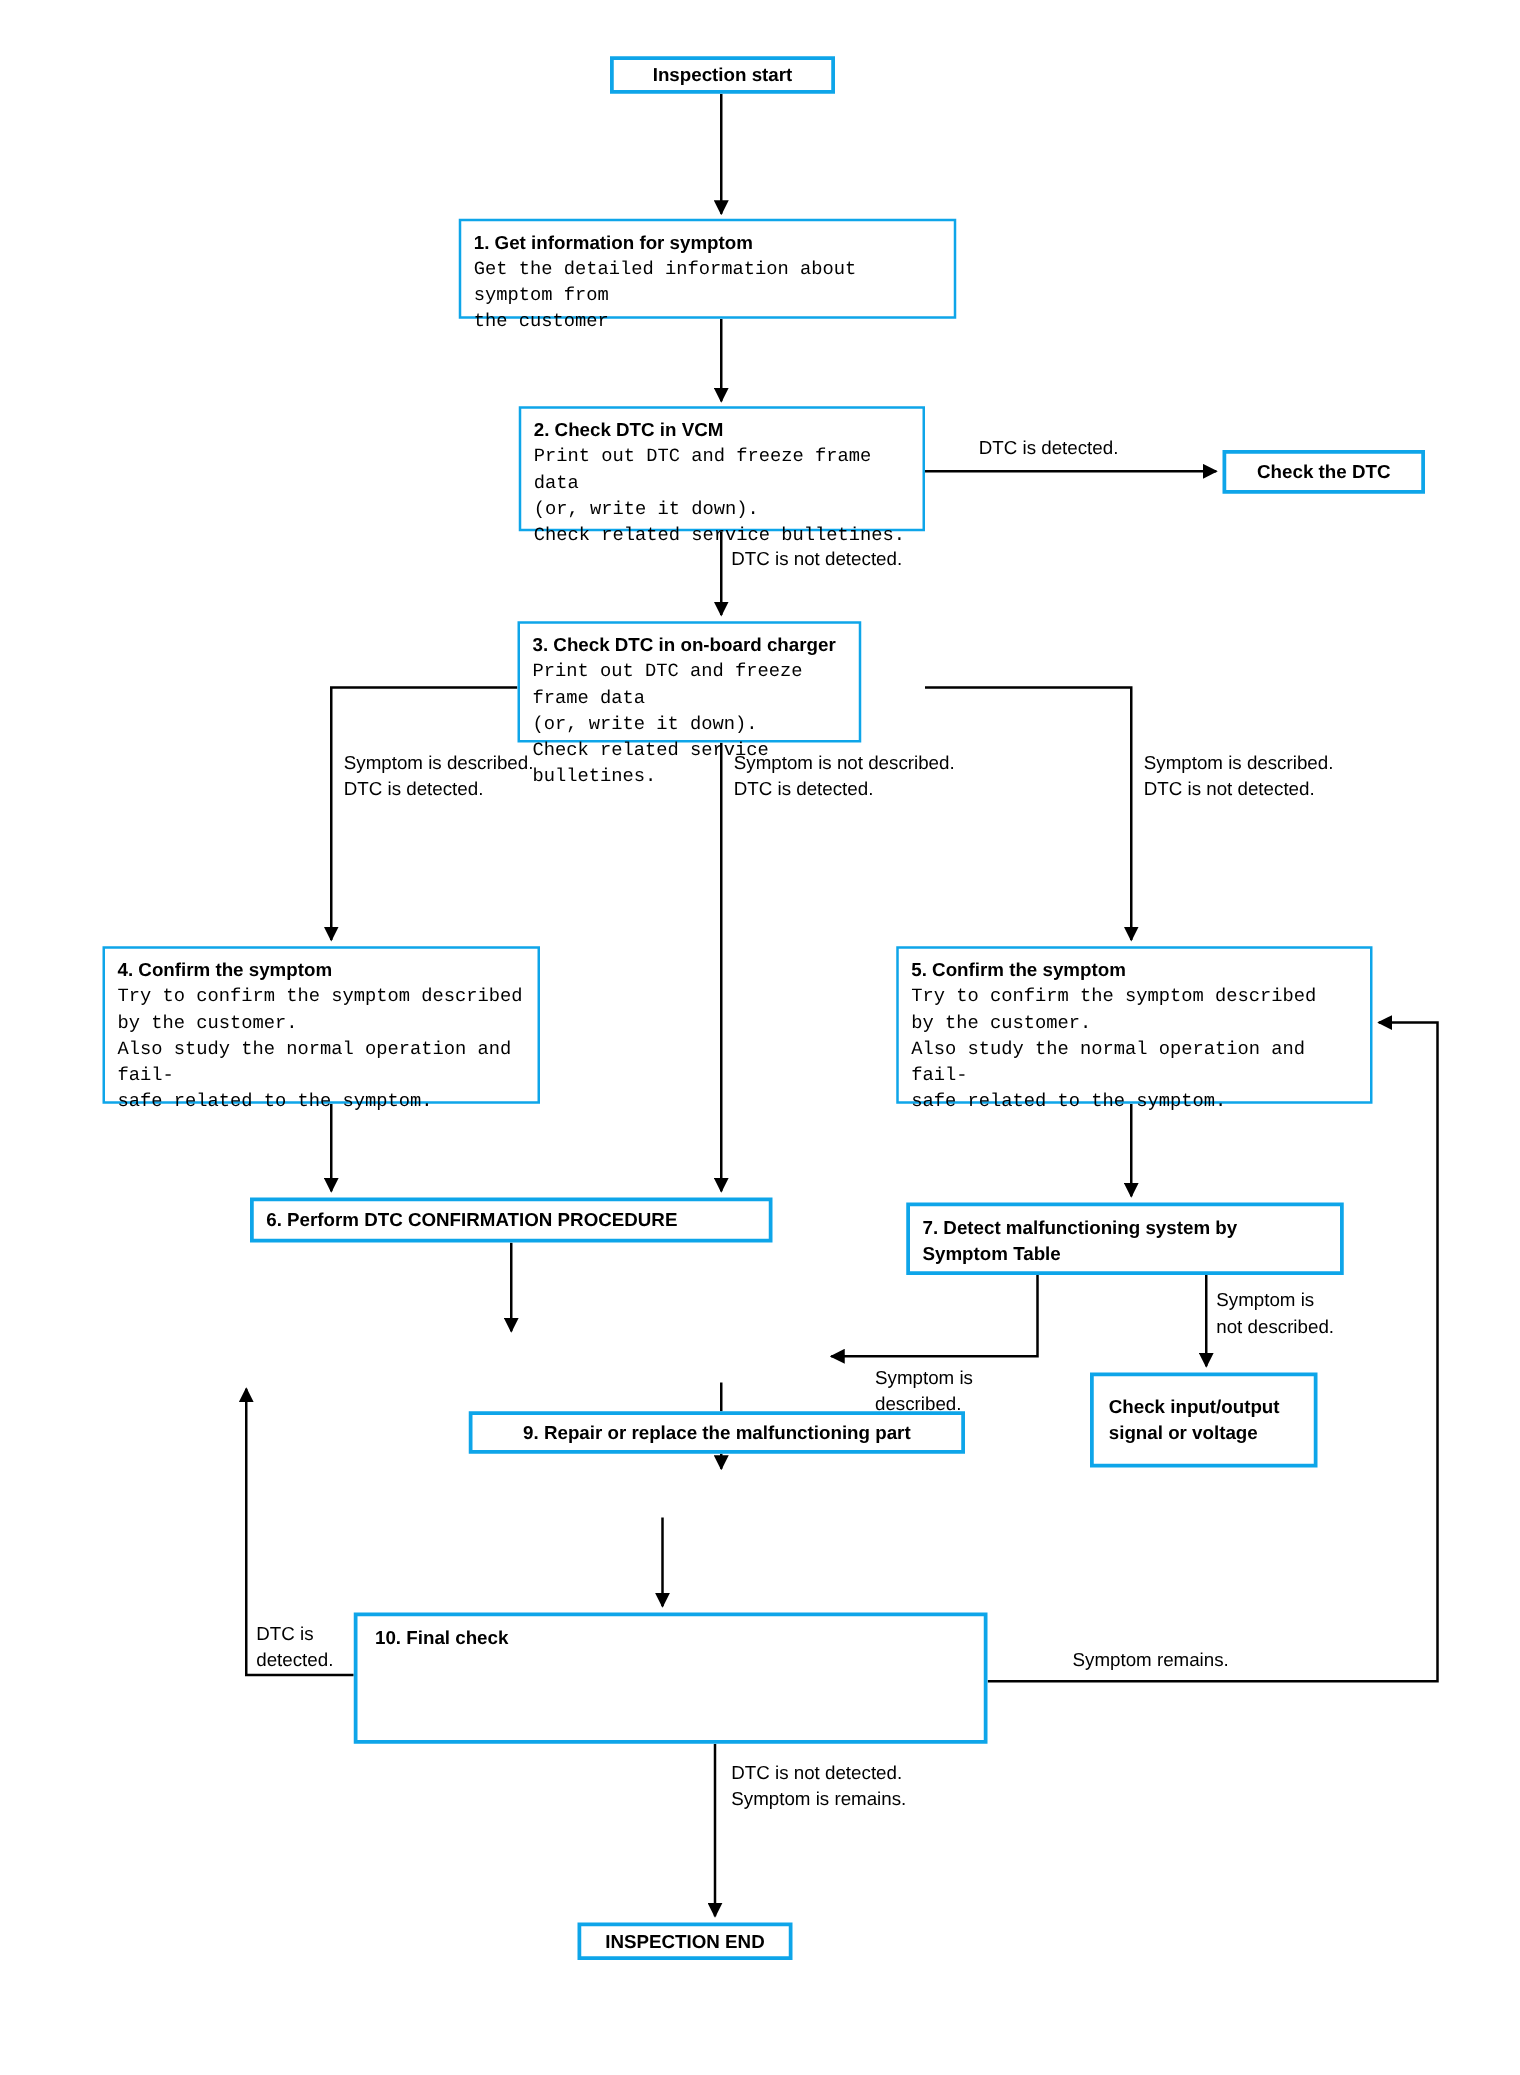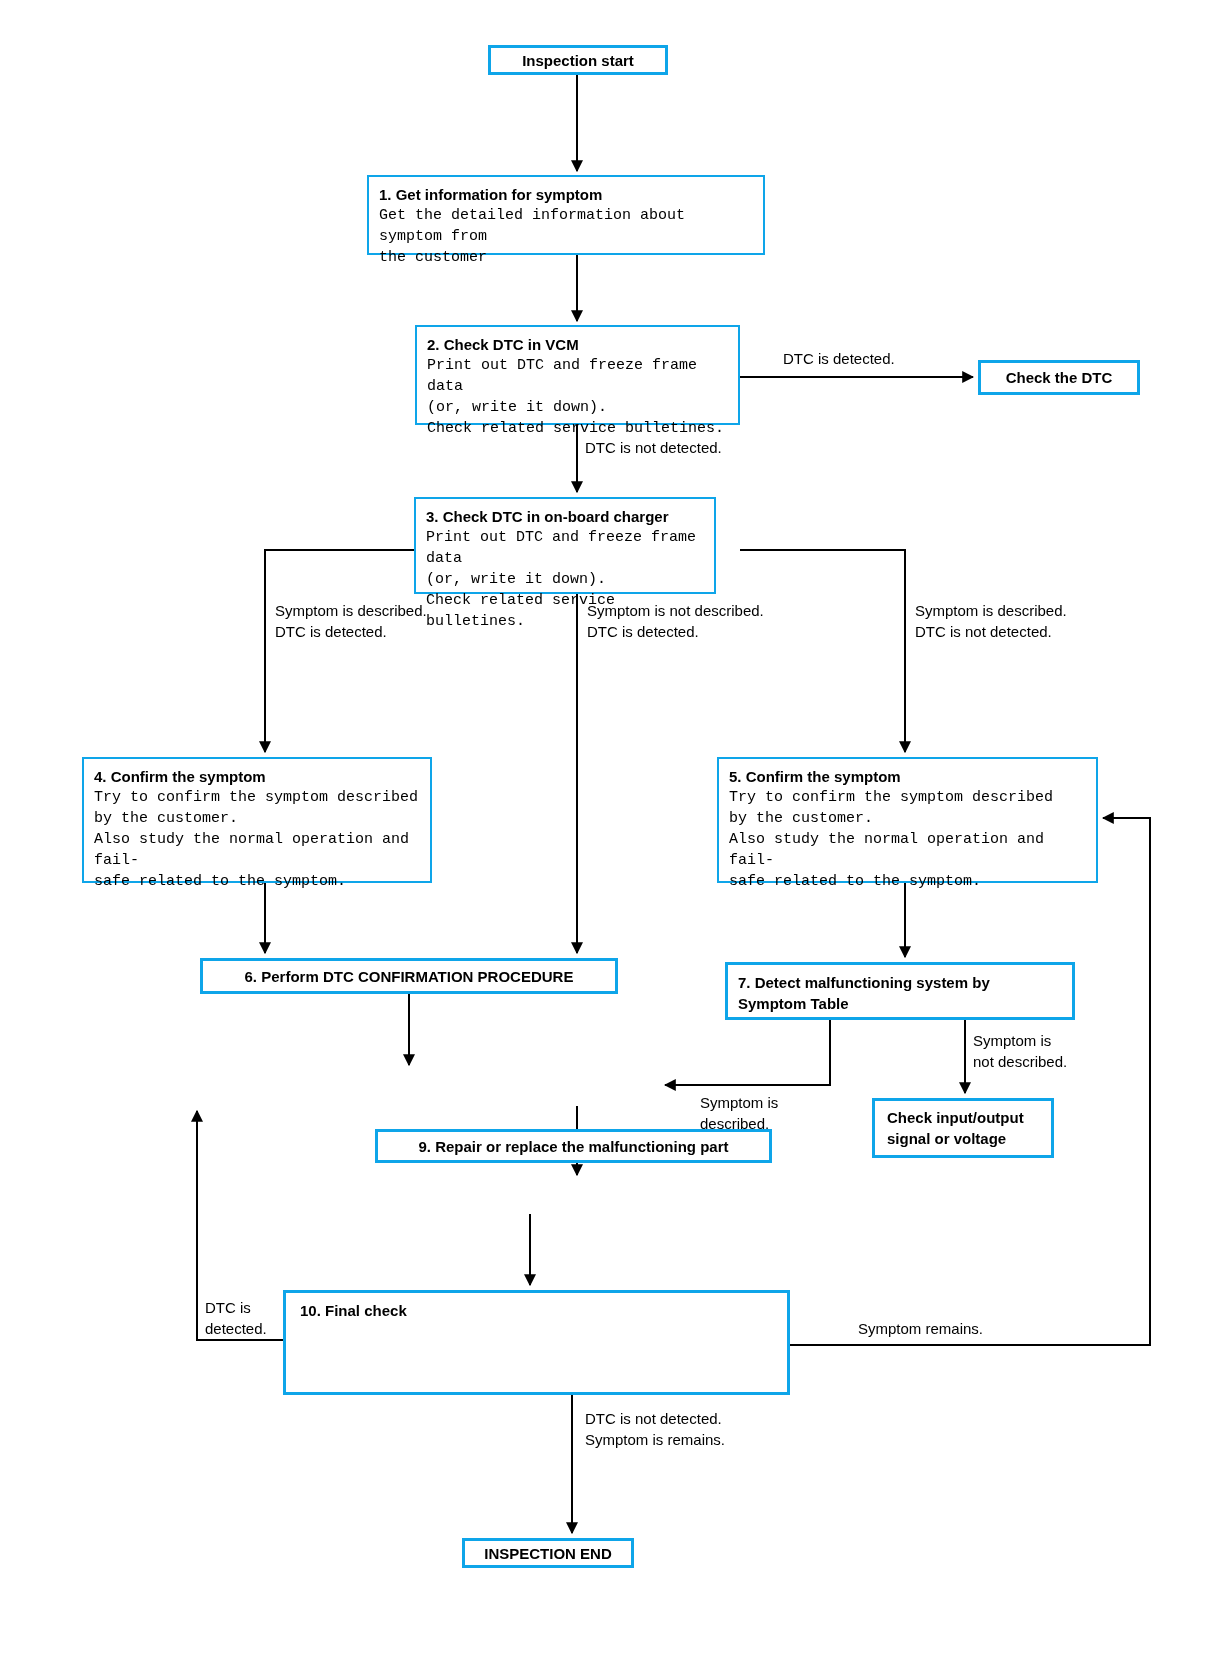--- a/index.html
+++ b/index.html
@@ -99,21 +99,21 @@
     <div class="title">2. Check DTC in VCM</div>
     <div class="body">Print out DTC and freeze frame data
 (or, write it down).
 Check related service bulletines.</div>
   </div>
 
   <div class="node heavy center" style="left:978px; top:360px; width:162px; height:35px;">
     <span>Check the DTC</span>
   </div>
 
-  <div class="node" style="left:414px; top:497px; width:302px; height:97px;">
+  <div class="node" style="left:414px; top:497px; width:275px; height:97px;">
     <div class="title">3. Check DTC in on-board charger</div>
     <div class="body">Print out DTC and freeze frame data
 (or, write it down).
 Check related service bulletines.</div>
   </div>
 
   <div class="node" style="left:82px; top:757px; width:350px; height:126px;">
     <div class="title">4. Confirm the symptom</div>
     <div class="body">Try to confirm the symptom described
 by the customer.
@@ -122,31 +122,31 @@
   </div>
 
   <div class="node" style="left:717px; top:757px; width:381px; height:126px;">
     <div class="title">5. Confirm the symptom</div>
     <div class="body">Try to confirm the symptom described
 by the customer.
 Also study the normal operation and fail-
 safe related to the symptom.</div>
   </div>
 
-  <div class="node heavy leftline" style="left:200px; top:958px; width:418px; height:36px;justify-content:center;">
+  <div class="node heavy leftline" style="left:200px; top:958px; width:418px; height:36px;">
     <span>6. Perform DTC CONFIRMATION PROCEDURE</span>
   </div>
 
   <div class="node heavy" style="left:725px; top:962px; width:350px; height:58px;">
     <div class="title">7. Detect malfunctioning system by
 Symptom Table</div>
   </div>
 
 
-  <div class="node heavy leftline" style="left:872px; top:1098px; width:182px; height:60px; padding-left:12px;">
+  <div class="node heavy leftline" style="left:872px; top:1098px; width:182px; height:76px; padding-left:12px;">
     <span>Check input/output
 signal or voltage</span>
   </div>
 
   <div class="node heavy center" style="left:375px; top:1129px; width:397px; height:34px;">
     <span>9. Repair or replace the malfunctioning part</span>
   </div>
 
   <div class="node heavy" style="left:283px; top:1290px; width:507px; height:105px; padding-left:14px;">
     <div class="title">10. Final check</div>

